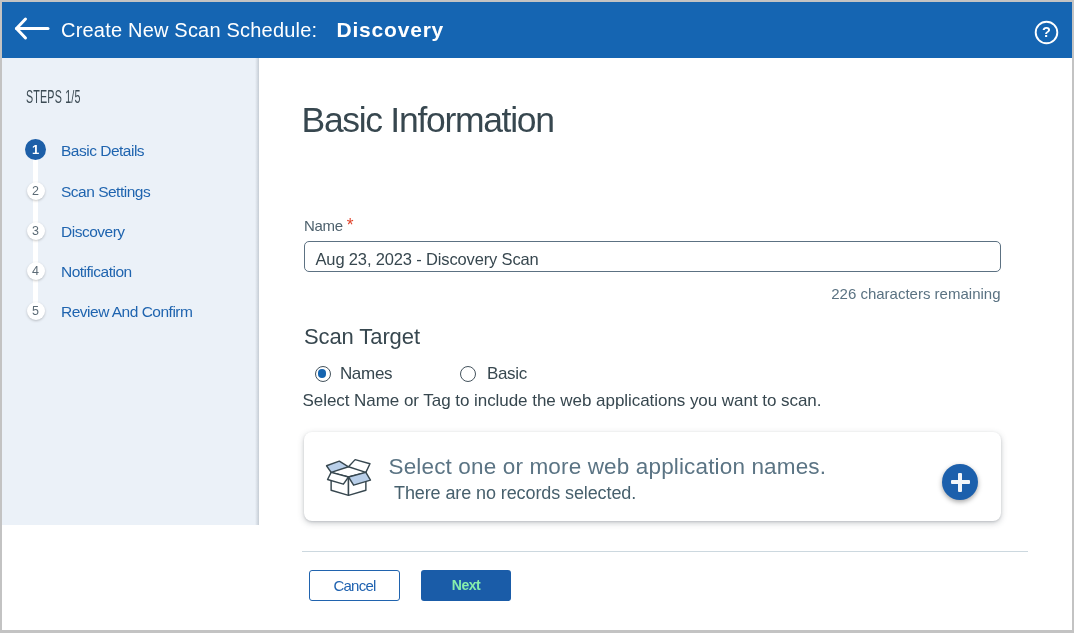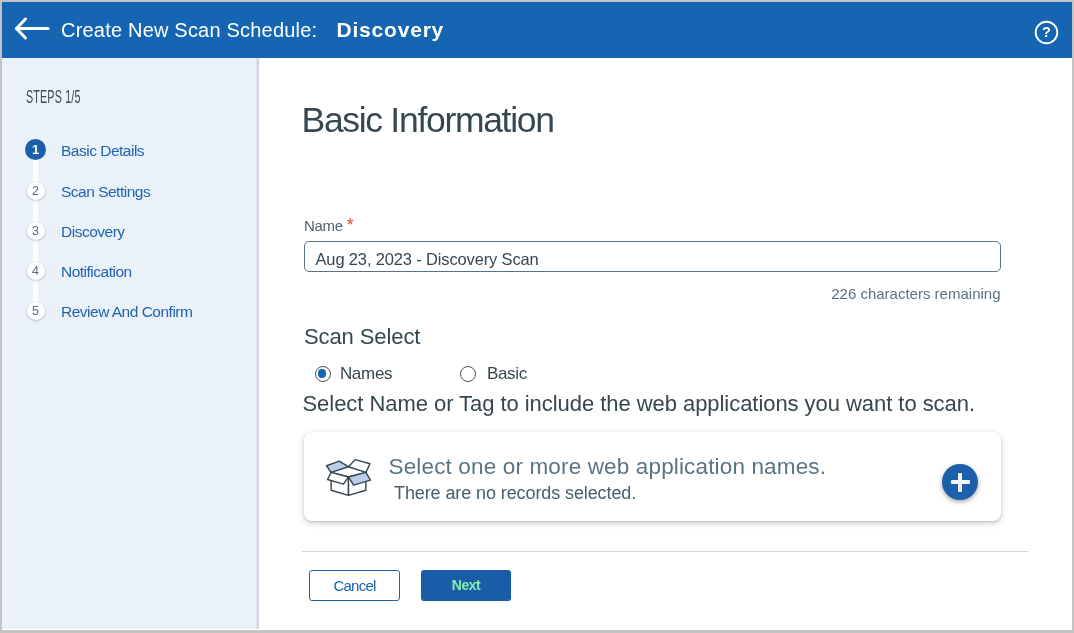--- a/index.html
+++ b/index.html
@@ -5,21 +5,21 @@
   * { margin:0; padding:0; box-sizing:border-box; }
   html,body { width:1074px; height:633px; background:#fff; font-family:"Liberation Sans", sans-serif; overflow:hidden; }
   .page { position:absolute; left:0; top:0; width:1074px; height:633px; background:#fff; }
   .frame { position:absolute; inset:0; border:2px solid #c3c3c3; border-bottom-width:3px; pointer-events:none; z-index:50; }
   .abs { position:absolute; }
 
   .header { position:absolute; left:2px; top:2px; width:1070px; height:56px; background:#1565b2; }
   .t1 { position:absolute; left:59px; top:0; height:56px; line-height:56px; color:#fff; font-size:20px; font-weight:400; white-space:nowrap; letter-spacing:0.2px; }
   .t2 { position:absolute; left:334.5px; top:0; height:50px; line-height:56px; color:#fff; font-size:21px; font-weight:700; white-space:nowrap; letter-spacing:0.8px; }
 
-  .sidebar { position:absolute; left:2px; top:58px; width:256.5px; height:571px; background:#ebf1f8; }
+  .sidebar { position:absolute; left:2px; top:58px; width:256.5px; height:467px; background:#ebf1f8; }
   .sidebar .edge { position:absolute; right:0; top:0; width:4px; height:100%; background:linear-gradient(to right, rgba(110,120,132,0), rgba(110,120,132,0.30)); }
 
   .conn { position:absolute; left:31.1px; top:92px; width:4.5px; height:162px; background:#fff; }
   .stepc { position:absolute; border-radius:50%; display:flex; align-items:center; justify-content:center; }
   .stepc.active { width:21px; height:21px; left:23.2px; background:#1d5fa8; color:#fff; font-size:13px; font-weight:700; }
   .stepc.idle { width:18px; height:18px; left:24.5px; background:#fff; color:#5c6b76; font-size:12.5px; box-shadow:0 1px 2.5px rgba(0,0,0,0.22); }
   .steplab { position:absolute; left:59px; font-size:15.5px; letter-spacing:-0.5px; color:#1f64af; white-space:nowrap; }
 
   .content { position:absolute; left:258.5px; top:58px; width:813.5px; height:571px; background:#fff; }
 
@@ -29,21 +29,21 @@
   .namelab { position:absolute; left:304px; top:215px; font-size:15px; letter-spacing:-0.3px; color:#4f626e; }
   .namelab .req { color:#e0442c; letter-spacing:0; font-size:17.5px; }
   .input { position:absolute; left:303.5px; top:241px; width:697px; height:31px; border:1px solid #5c7182; border-radius:5px; background:#fff; font-size:16.5px; letter-spacing:-0.15px; color:#37474f; line-height:29px; padding-left:11px; padding-top:2.5px; }
   .chars { position:absolute; left:700px; top:285px; width:300.5px; text-align:right; font-size:15px; letter-spacing:0px; color:#5a7282; }
 
   .h2 { position:absolute; left:304px; top:325.5px; font-size:22px; letter-spacing:-0.1px; color:#37474f; line-height:1; white-space:nowrap; }
 
   .radio { position:absolute; width:16px; height:16px; border-radius:50%; border:1.5px solid #44535d; background:#fff; }
   .radio.sel::after { content:""; position:absolute; left:2.25px; top:2.25px; width:8.5px; height:8.5px; border-radius:50%; background:#1565b0; }
   .rlab { position:absolute; font-size:17px; letter-spacing:-0.3px; color:#37474f; white-space:nowrap; line-height:1; }
-  .helper { position:absolute; left:302.5px; top:391.3px; font-size:22px; letter-spacing:-0.05px; color:#37474f; white-space:nowrap; line-height:1.2; }
+  .helper { position:absolute; left:302.5px; top:391.3px; font-size:17px; letter-spacing:-0.05px; color:#37474f; white-space:nowrap; line-height:1.2; }
 
   .card { position:absolute; left:304px; top:432px; width:697px; height:89px; background:#fff; border-radius:8px; box-shadow:0 1px 2px rgba(80,90,100,0.18), 0 2px 6px rgba(60,70,80,0.28); }
   .card .l1 { position:absolute; left:84.5px; top:22.7px; font-size:22.5px; letter-spacing:0.15px; color:#5b7484; white-space:nowrap; line-height:1.1; }
   .card .l2 { position:absolute; left:90px; top:52.4px; font-size:18px; letter-spacing:-0.1px; color:#47606d; white-space:nowrap; line-height:1.1; }
   .plus { position:absolute; left:638px; top:32px; width:36px; height:36px; border-radius:50%; background:#1c60ac; box-shadow:0 2px 5px rgba(0,0,0,0.35); }
   .plus::before { content:""; position:absolute; left:8.5px; top:16.25px; width:19px; height:3.5px; background:#f2f6fa; border-radius:1px; }
   .plus::after { content:""; position:absolute; left:16.25px; top:8.5px; width:3.5px; height:19px; background:#f2f6fa; border-radius:1px; }
 
   .divider { position:absolute; left:302px; top:551px; width:726px; height:1px; background:#ccd8df; }
 
@@ -86,21 +86,21 @@
   </div>
 
   <div class="content"></div>
 
   <div class="h1">Basic Information</div>
 
   <div class="namelab">Name <span class="req">*</span></div>
   <div class="input">Aug 23, 2023 - Discovery Scan</div>
   <div class="chars">226 characters remaining</div>
 
-  <div class="h2">Scan Select</div>
+  <div class="h2">Scan Target</div>
   <div class="radio sel" style="left:314.6px; top:366.1px;"></div>
   <div class="rlab" style="left:339.9px; top:365.4px;">Names</div>
   <div class="radio" style="left:460.3px; top:366.1px;"></div>
   <div class="rlab" style="left:486.9px; top:365.4px;">Basic</div>
   <div class="helper">Select Name or Tag to include the web applications you want to scan.</div>
 
   <div class="card">
     <svg class="abs" style="left:20.5px; top:25px;" width="47" height="40" viewBox="0 0 46 39">
       <g stroke="#37474f" stroke-width="1.4" stroke-linejoin="round" fill="#fff">
         <path d="M6 15 L23 19.5 L23 37.5 L6 32.5 Z"></path>

